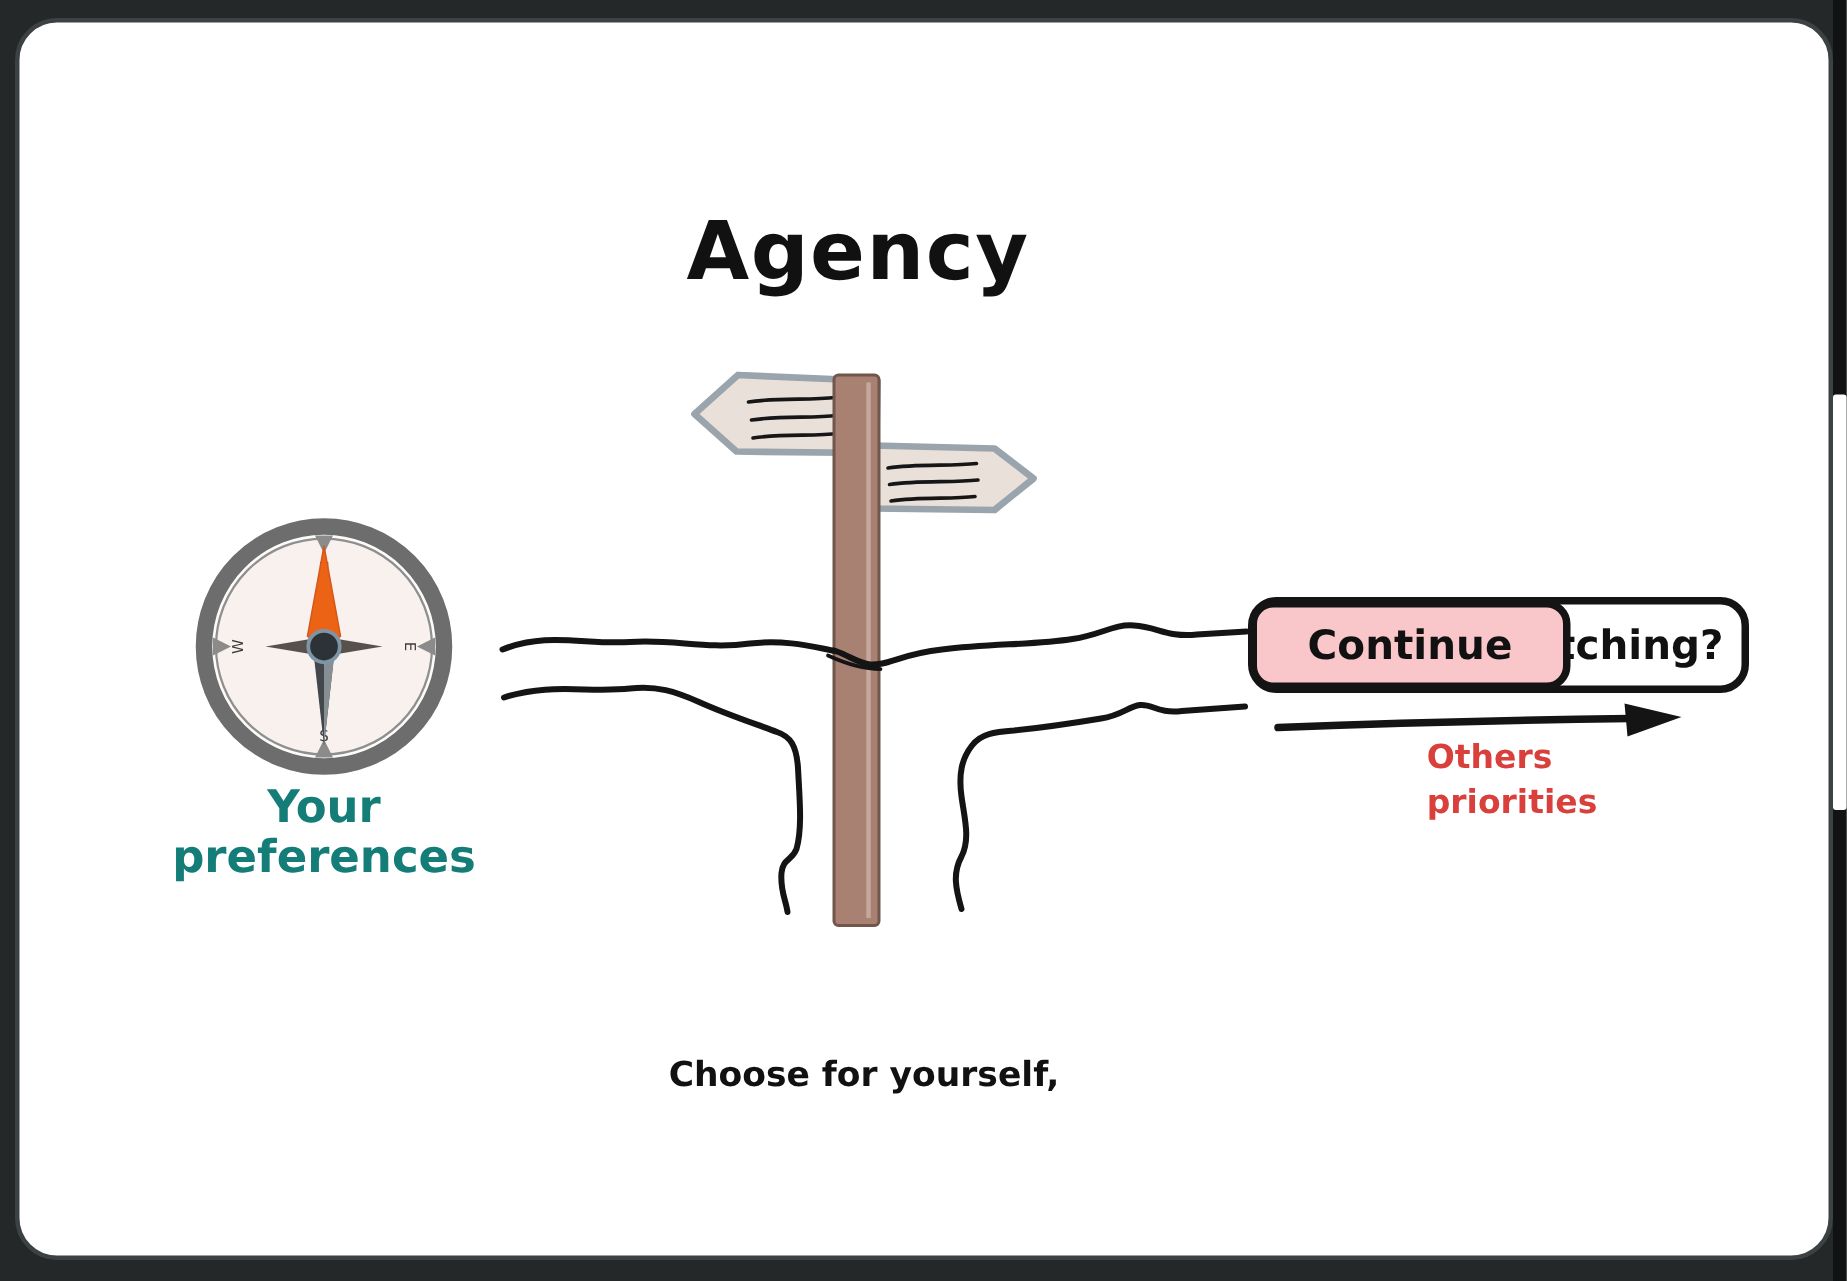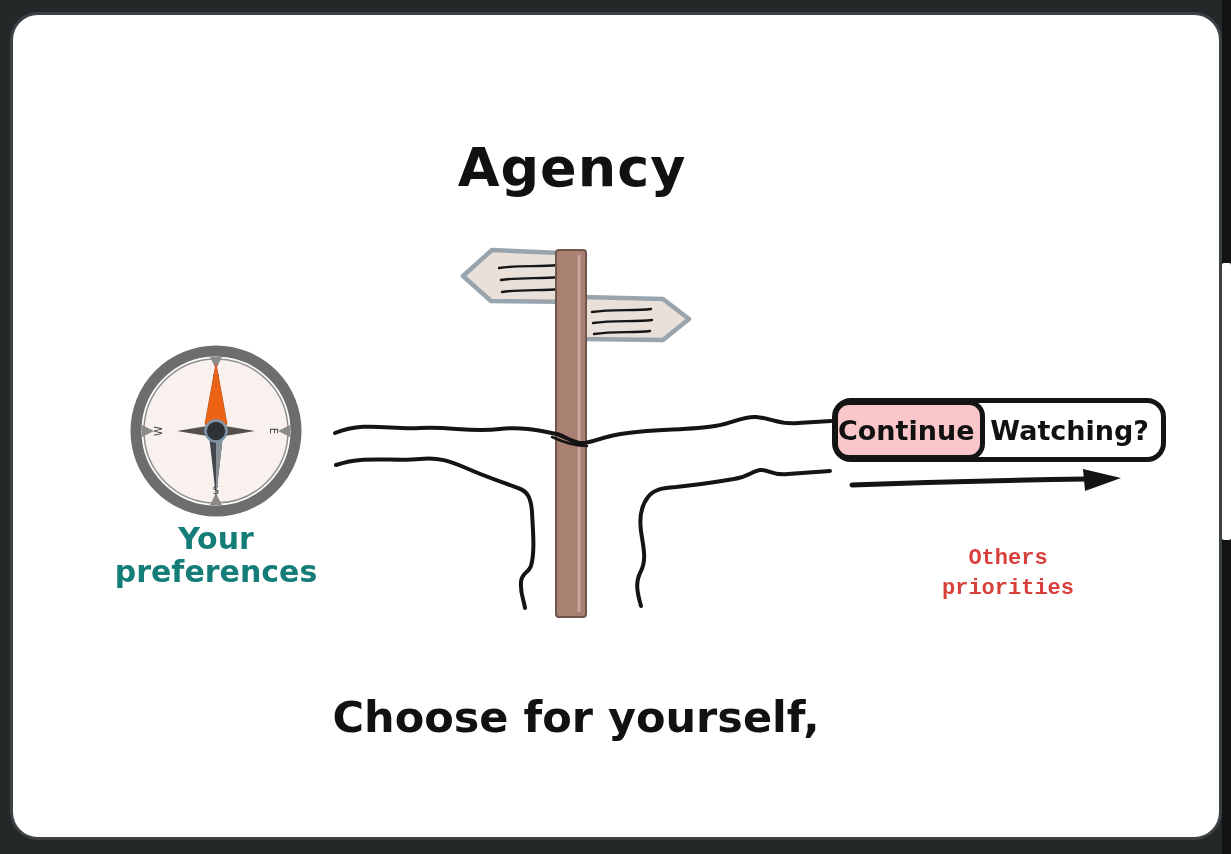--- a/index.html
+++ b/index.html
@@ -17,36 +17,36 @@
   .abs{position:absolute;z-index:2;}
   .title{
     left:572px;top:88px;transform:translateX(-50%);
     font-size:54px;font-weight:700;color:#111;letter-spacing:1px;white-space:nowrap;margin-top:48px;
   }
   .your-label{
     left:216px;top:522px;transform:translateX(-50%);
     font-size:30px;font-weight:600;line-height:33px;text-align:center;white-space:nowrap;
   }
   .others-label{
-    left:1008px;top:544px;transform:translateX(-50%);
-    font-size:22px;font-weight:600;line-height:30px;text-align:center;white-space:nowrap;font-family:Liberation Mono, monospace;
+    left:1008px;top:491px;transform:translateX(-50%);
+    font-size:22px;font-weight:600;line-height:30px;text-align:left;white-space:nowrap;
   }
   .caption{
     left:576px;top:694px;transform:translateX(-50%);
-    font-size:43px;font-weight:600;line-height:47px;text-align:center;color:#111;white-space:nowrap;
+    font-size:23px;font-weight:600;line-height:47px;text-align:center;color:#111;white-space:nowrap;
   }
   .pill-outer{
     left:832px;top:398px;width:334px;height:64px;box-sizing:border-box;
     background:#fff;border:5px solid #141414;border-radius:19px;
     display:flex;align-items:center;justify-content:flex-end;padding-right:12px;
   }
   .pill-selected{
-    left:833px;top:400px;width:152px;height:60px;box-sizing:border-box;
+    left:833px;top:400px;width:214px;height:60px;box-sizing:border-box;
     border:5px solid #141414;border-radius:16px;
-    display:flex;align-items:center;
+    display:flex;align-items:center;justify-content:center;
   }
   .pill-text{font-size:27px;font-weight:600;color:#111;white-space:nowrap;}
   .scroll-thumb{position:absolute;right:0;top:263px;width:9px;height:277px;border-radius:2px;z-index:3;}
   svg{display:block;}
 </style>
 </head>
 <body style="background: rgb(37, 40, 41);">
 
 <div class="edge-track"></div>
 

